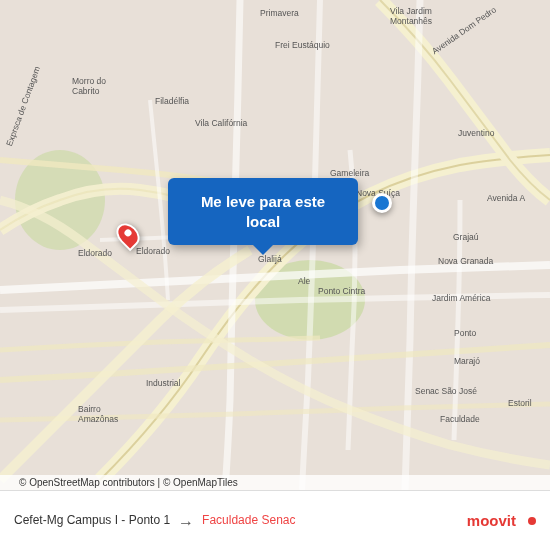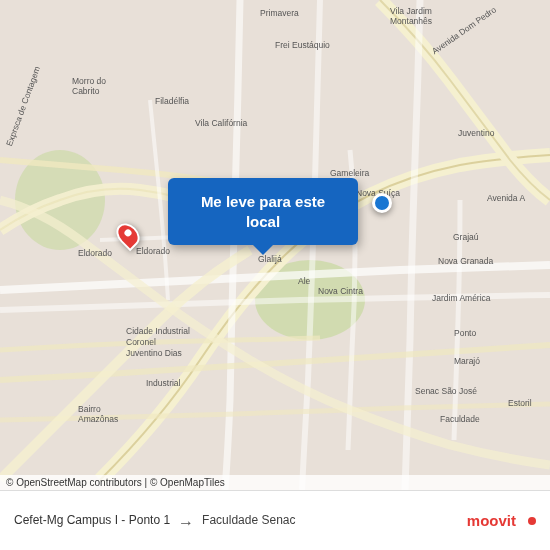--- a/index.html
+++ b/index.html
@@ -90,21 +90,21 @@
 
     
     .attribution {
       position: absolute;
       bottom: 0;
       left: 0;
       width: 100%;
       background: rgba(255,255,255,0.8);
       font-size: 10px;
       color: #333;
-      padding: 2px 6px;
+      padding: 2px 19px;
       z-index: 8;
     }
 
     
     .bottom-bar {
       position: absolute;
       bottom: 0;
       width: 550px;
       height: 60px;
       background: white;
@@ -131,21 +131,21 @@
     }
 
     .arrow-icon {
       font-size: 16px;
       color: #555;
       flex-shrink: 0;
     }
 
     .dest-text {
       font-size: 12px;
-      color: #404040;
+      color: #ef4444;
       font-weight: 500;
       max-width: 120px;
       line-height: 1.2;
     }
 
     .moovit-logo {
       display: flex;
       align-items: center;
       gap: 12px;
       margin-left: auto;
@@ -230,23 +230,22 @@
   <div class="map-label small" style="top:128px;left:458px">Juventino</div>
   <div class="map-label small" style="top:168px;left:330px">Gameleira</div>
   <div class="map-label small" style="top:188px;left:356px">Nova Suíça</div>
   <div class="map-label small" style="top:193px;left:487px">Avenida A</div>
   <div class="map-label small" style="top:144px;left:4px;transform:rotate(-70deg);transform-origin:left top">Exprsса de Contagem</div>
   <div class="map-label small" style="top:248px;left:78px">Eldorado</div>
   <div class="map-label small" style="top:246px;left:136px">Eldorado</div>
   <div class="map-label small" style="top:254px;left:258px">Glalijá</div>
   <div class="map-label small" style="top:232px;left:453px">Grajaú</div>
   <div class="map-label small" style="top:256px;left:438px">Nova Granada</div>
-  <div class="map-label small" style="top:286px;left:318px">Nova Cintra</div>
+  <div class="map-label small" style="top:286px;left:318px">Ponto Cintra</div>
   <div class="map-label small" style="top:293px;left:432px">Jardim América</div>
-  <div class="map-label small" style="top:326px;left:126px;line-height:1.3">Cidade Industrial<br>Coronel<br>Juventino Dias</div>
   <div class="map-label small" style="top:328px;left:454px">Ponto</div>
   <div class="map-label small" style="top:378px;left:146px">Industrial</div>
   <div class="map-label small" style="top:356px;left:454px">Marajó</div>
   <div class="map-label small" style="top:386px;left:415px">Senac São José</div>
   <div class="map-label small" style="top:398px;left:508px">Estoril</div>
   <div class="map-label small" style="top:414px;left:440px">Faculdade</div>
   <div class="map-label small" style="top:404px;left:78px;line-height:1.2">Bairro<br>Amazônas</div>
   <div class="map-label small" style="top:276px;left:298px">Ale</div>
 
   <div class="tooltip-popup">

